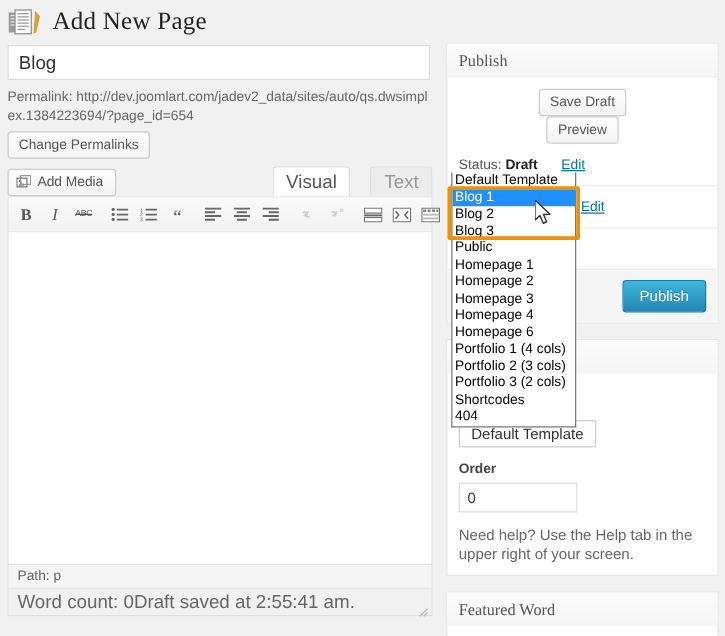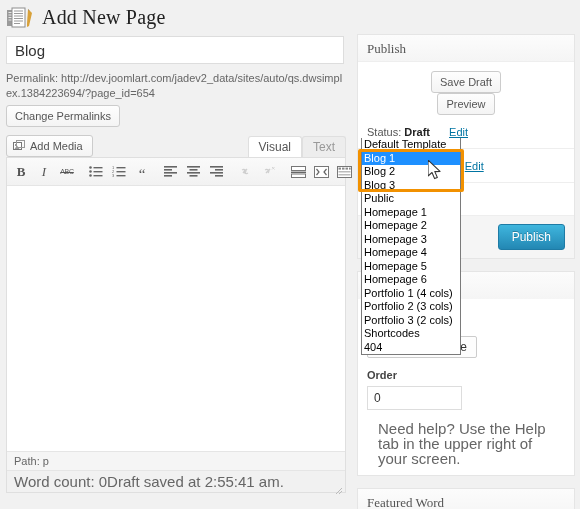--- a/index.html
+++ b/index.html
@@ -58,22 +58,22 @@
     display: flex; align-items: flex-end; justify-content: space-between;
     height: 24px;
   }
   .btn-media { display: inline-flex; align-items: center; gap: 5px; padding: 3px 9px 3px 6px; }
   .media-ico { width: 12px; height: 12px; position: relative; display: inline-block; }
 
   .ed-tabs { display: flex; align-items: flex-end; height: 22px; }
   .ed-tab {
     border: 1px solid #dfdfdf; border-bottom: none;
     background: #ededed; color: #999;
-    padding: 3px 10px 3px; font-size: 12px;
-    border-radius: 3px 3px 0 0; margin-left: 0; cursor: pointer; text-align: center;
+    padding: 3px 10px 3px; font-size: 15px;
+    border-radius: 3px 3px 0 0; margin-left: 16px; cursor: pointer; text-align: center;
   }
   .ed-tab.active { background: #fff; color: #555; border-color: #dfdfdf; }
 
   .editor-box {
     margin: 0 0 0 6px; width: 340px;
     border: 1px solid #dfdfdf; background: #fff;
     height: 336px; display: flex; flex-direction: column;
   }
   .ed-toolbar {
     height: 28px; display: flex; align-items: center;
@@ -141,21 +141,21 @@
   .field-label { font-size: 11px; font-weight: bold; color: #444; margin: 11px 0 5px; }
   .select-closed {
     display: inline-block; border: 1px solid #ccc; background: #fdfdfd;
     border-radius: 2px; padding: 3px 9px; font-size: 12px; color: #333;
   }
   .num-input {
     width: 95px; border: 1px solid #ddd; background: #fff;
     padding: 4px 6px; font-size: 12px; color: #333;
     font-family: "Liberation Sans", sans-serif; outline: none;
   }
-  .help-text { font-size: 15px; color: #666; line-height: 15px; margin-top: 11px; margin-left: 11px; }
+  .help-text { font-size: 12px; color: #666; line-height: 15px; margin-top: 11px; }
 
   
   #dropdown {
     position: absolute; left: 361px; top: 138px;
     width: 100px; background: #fff;
     border: 1px solid #7a7a7a; border-top: none;
     z-index: 60; padding: 0;
   }
   .dd-item {
     height: 13.5px; line-height: 13.5px;
@@ -389,21 +389,20 @@
   <div id="dropdown" style="width: 100px;">
       <div class="dd-item">Default Template</div>
       <div class="dd-item selected">Blog 1</div>
       <div class="dd-item">Blog 2</div>
       <div class="dd-item">Blog 3</div>
       <div class="dd-item">Public</div>
       <div class="dd-item">Homepage 1</div>
       <div class="dd-item">Homepage 2</div>
       <div class="dd-item">Homepage 3</div>
       <div class="dd-item">Homepage 4</div>
-      <div class="dd-item">Homepage 5</div>
       <div class="dd-item">Homepage 6</div>
       <div class="dd-item wide">Portfolio 1 (4 cols)</div>
       <div class="dd-item wide">Portfolio 2 (3 cols)</div>
       <div class="dd-item wide">Portfolio 3 (2 cols)</div>
       <div class="dd-item">Shortcodes</div>
       <div class="dd-item">404</div>
     </div>
   <div id="dd-highlight"></div>
 
   <div id="cursor">

